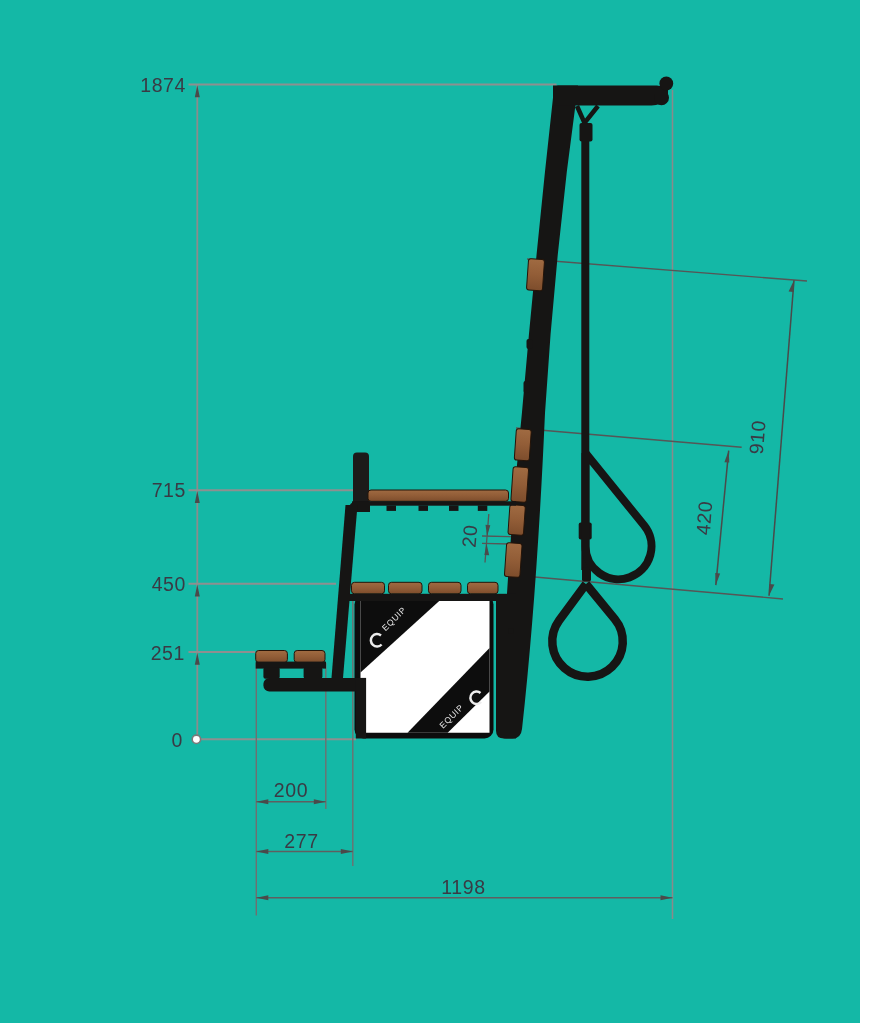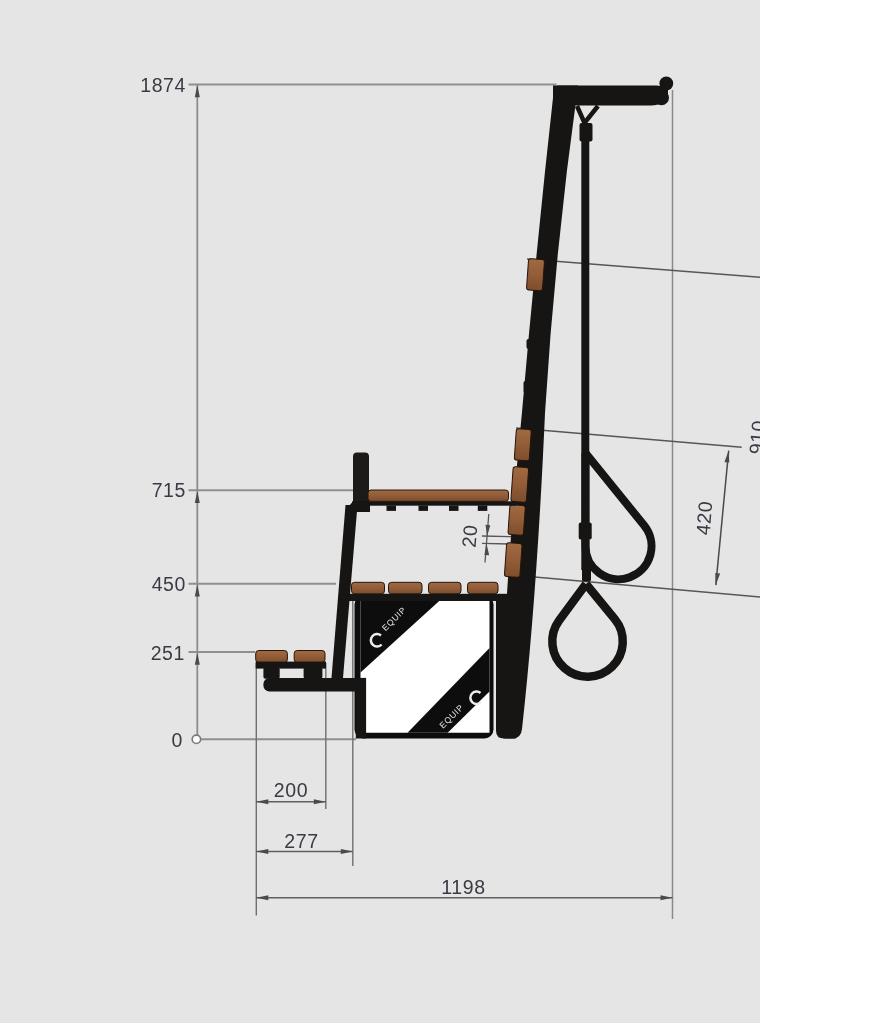--- a/index.html
+++ b/index.html
@@ -1,16 +1,16 @@
 <!DOCTYPE html>
 <html><head>
 <meta charset="utf-8">
 <style>
   html,body{margin:0;padding:0;background:#ffffff;}
-  .page{width:760px;height:1023px;position:relative;overflow:hidden;background:#e5e5e5;
+  .page{width:860px;height:1023px;position:relative;overflow:hidden;background:#14b8a6;
         font-family:"Liberation Sans", sans-serif;}
   svg{position:absolute;top:0;left:0;}
   text{font-family:"Liberation Sans", sans-serif;fill:#3a3a44;}
 </style>
 </head>
 <body>
 
 <div class="page">
 <svg width="876" height="1023" viewBox="0 0 876 1023">
 <defs>

